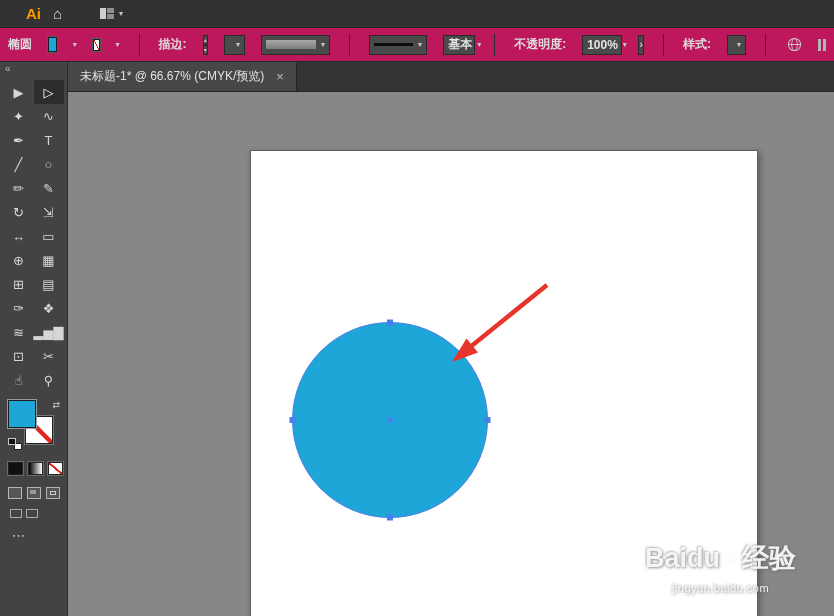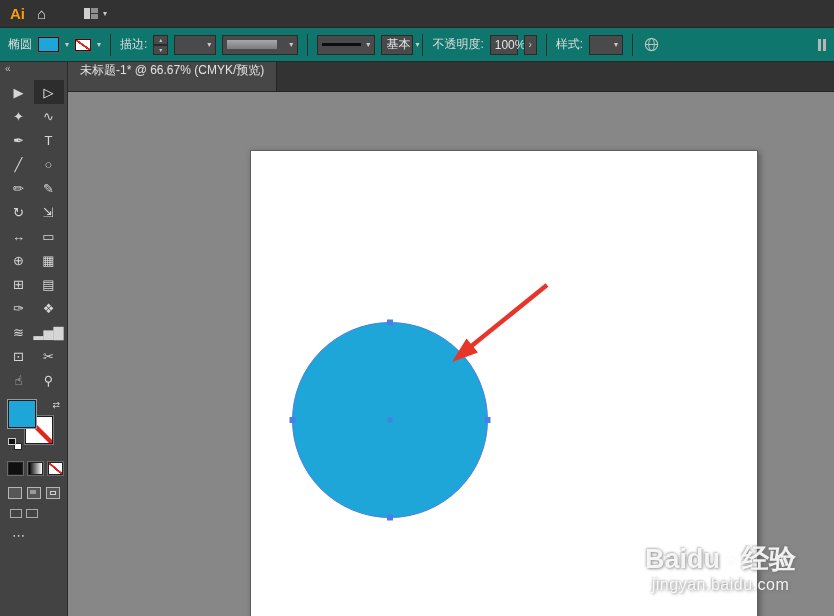--- a/index.html
+++ b/index.html
@@ -7,38 +7,39 @@
   body {
     font-family: "Liberation Sans", "DejaVu Sans", sans-serif;
     font-size: 12px; color: #ddd; background: #333;
     -webkit-user-select: none; user-select: none;
   }
   .app { width: 834px; height: 616px; display: flex; flex-direction: column; }
 
   
   .menubar {
     height: 28px; background: #323232; border-bottom: 1px solid #262626;
-    display: flex; align-items: center; padding: 0 8px; flex: 0 0 auto;
+    display: flex; align-items: center; padding: 0 24px; flex: 0 0 auto;
   }
   .logo { font-weight: bold; font-size: 15px; padding: 0 6px 0 2px; }
   .home { font-size: 15px; color: #e5e5e5; padding: 0 12px 0 6px; }
   .menus { display: flex; align-items: center; }
   .menu-item { padding: 5px 9px; color: #e3e3e3; cursor: default; white-space: nowrap; }
   .ws-switcher { margin-left: 26px; display: flex; align-items: center; gap: 5px; }
   .ws-icon { display: flex; gap: 1px; }
   .ws-icon .a { width: 6px; height: 11px; background: #cfcfcf; }
   .ws-icon .b { display: flex; flex-direction: column; gap: 1px; }
   .ws-icon .b i { width: 7px; height: 5px; background: #8f8f8f; display:block; }
   .chev { font-size: 8px; color: #c9c9c9; line-height: 1; }
 
   
   .controlbar {
-    height: 34px; background: #0f766e; border-bottom: 1px solid #282828;
-    display: flex; align-items: center; padding: 0 8px; gap: 6px; flex: 0 0 auto;
+    height: 34px; background: #be185d; border-bottom: 1px solid #282828;
+    display: flex; align-items: center; padding: 0 8px; gap: 16px; flex: 0 0 auto;
     white-space: nowrap;
+    font-weight: bold;
   }
   .cb-label { color: #dcdcdc; }
   .swatch { width: 21px; height: 15px; border: 1px solid #1c1c1c; outline: 1px solid #5a5a5a; }
   .swatch-none, .none-bg {
     background:
       linear-gradient(to top right, transparent 43%, #e0231f 45%, #e0231f 55%, transparent 57%),
       #fff;
   }
   .swatch.small { width: 16px; height: 12px; }
   .sep { width: 1px; height: 22px; background: #2d2d2d; margin: 0 3px; flex: 0 0 auto; }
@@ -99,40 +100,40 @@
   .mbtn.inside::after { content:""; position:absolute; left:3px; top:3px; right:3px; bottom:3px; border:1px dashed #cfcfcf; }
   .screen-row { display: flex; gap: 4px; margin: 10px 0 0 10px; }
   .screen-row i { width: 12px; height: 9px; border: 1px solid #aaa; display: block; }
   .tb-ellipsis { margin: 10px 0 0 12px; color: #cfcfcf; font-size: 13px; letter-spacing: 2px; }
 
   
   .docarea { flex: 1; display: flex; flex-direction: column; min-width: 0; }
   .tabbar { height: 30px; background: #333333; border-bottom: 1px solid #262626; display: flex; flex: 0 0 auto; }
   .tab {
     background: #474747; padding: 0 12px; display: flex; align-items: center; gap: 12px;
-    color: #e2e2e2; border-right: 1px solid #262626; cursor: default; flex-direction: column;
+    color: #e2e2e2; border-right: 1px solid #262626; cursor: default;
   }
   .tab-close { color: #bbb; font-size: 13px; }
 
   .canvas { flex: 1; position: relative; background: #878787; overflow: hidden; }
   .artboard {
     position: absolute; left: 182px; top: 58px; width: 508px; height: 480px;
     background: #ffffff; border: 1px solid #5f5f5f; box-shadow: 2px 2px 6px rgba(0,0,0,0.35);
   }
   .overlay { position: absolute; left: 0; top: 0; }
 
   .watermark {
     position: absolute; right: 38px; bottom: 22px; text-align: center;
     color: rgba(252,252,252,0.92);
     text-shadow: 1px 1px 3px rgba(110,110,110,0.75), -1px -1px 2px rgba(110,110,110,0.4);
   }
   .wm-line1 { display: flex; align-items: baseline; justify-content: center; gap: 3px;
     font-weight: bold; font-size: 27px; line-height: 1.05; }
   .wm-paw { align-self: center; }
-  .wm-line2 { font-size: 16px; margin-top: 3px; letter-spacing: 0.5px; }
+  .wm-line2 { font-size: 11px; margin-top: 10px; letter-spacing: 0.5px; }
 </style>
 </head>
 <body>
 
 <div class="app">
 
   <div class="menubar">
     <span class="logo" style="color:#ff9c00;">Ai</span>
     <span class="home">⌂</span>
     <div class="ws-switcher">
@@ -171,21 +172,21 @@
     <span class="cb-select" style="width:58px;">
       <span class="line-preview"></span>
       <span class="chev">▾</span>
     </span>
     <span class="cb-select" style="width:32px;">
       <span>基本</span>
       <span class="chev">▾</span>
     </span>
     <span class="sep"></span>
     <span class="cb-label">不透明度:</span>
-    <span class="cb-select" style="width:28px;">
+    <span class="cb-select" style="width:40px;">
       <span>100%</span>
       <span class="chev">▾</span>
     </span>
     <span class="mini-btn">›</span>
     <span class="sep"></span>
     <span class="cb-label">样式:</span>
     <span class="cb-select" style="width:34px;">
       <span></span>
       <span class="chev">▾</span>
     </span>

